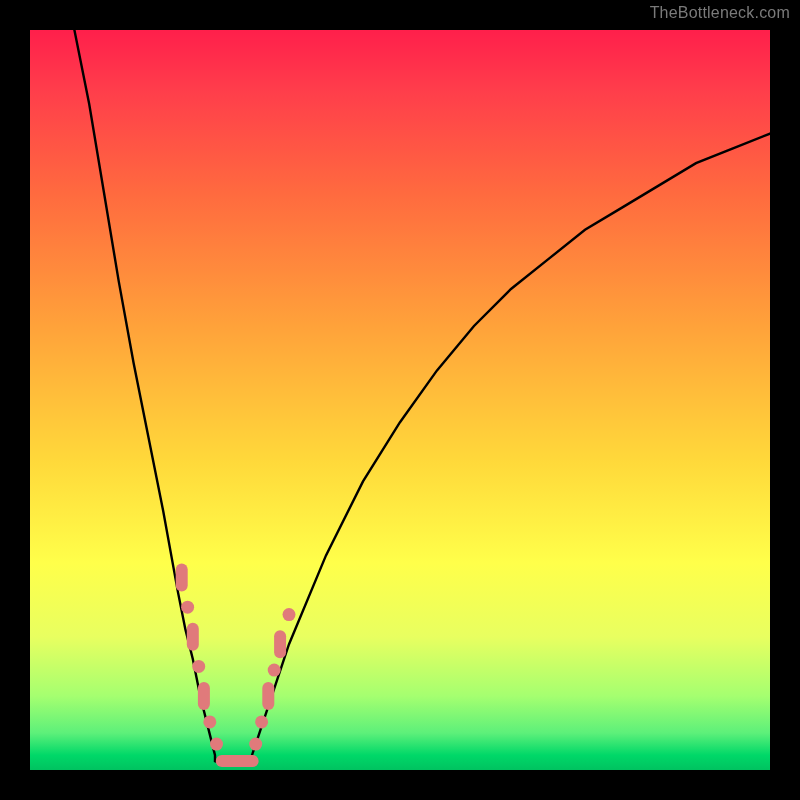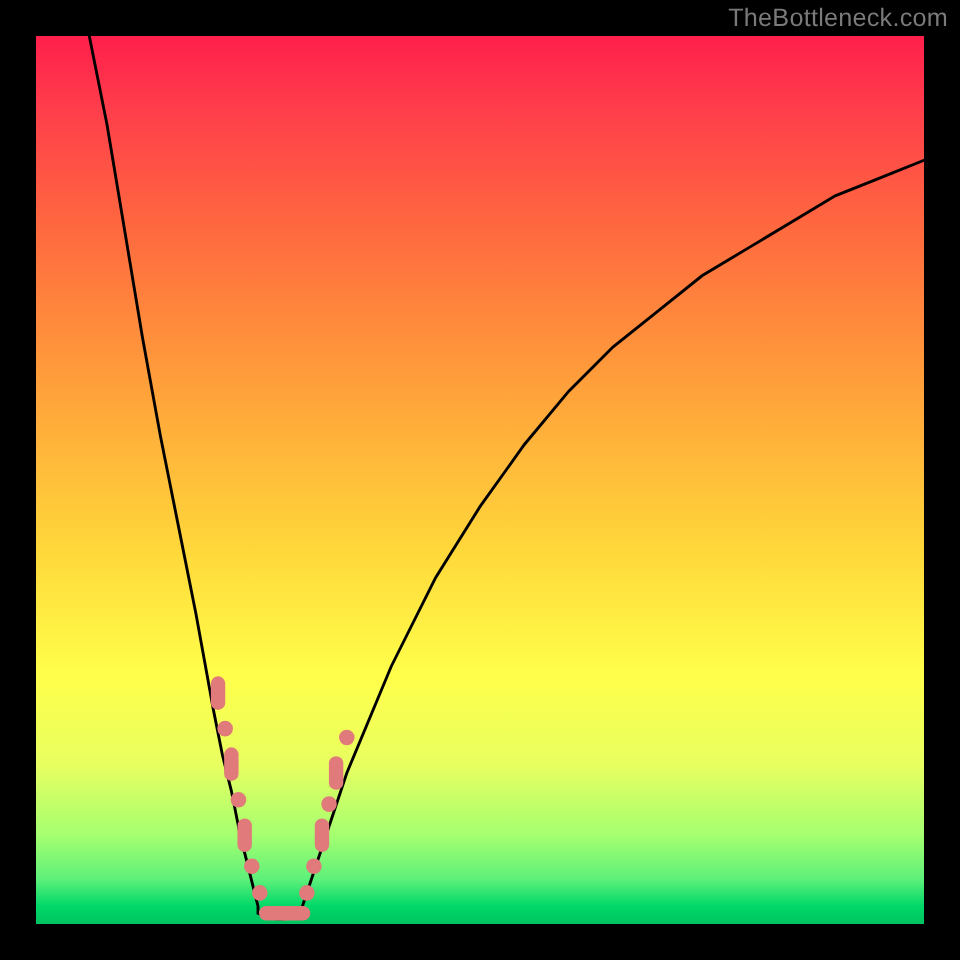--- a/index.html
+++ b/index.html
@@ -45,21 +45,21 @@
     left: 0;
     top: 0;
     width: 740px;
     height: 740px;
   }
   .watermark {
     position: absolute;
     top: 4px;
     right: 10px;
     color: #7a7a7a;
-    font-size: 21px;
+    font-size: 16px;
     letter-spacing: 0.2px;
     user-select: none;
   }
 </style>
 </head>
 <body>
 
 <div class="frame">
   <div class="plot-area">
     <svg class="plot-svg" viewBox="0 0 740 740" preserveAspectRatio="none">

